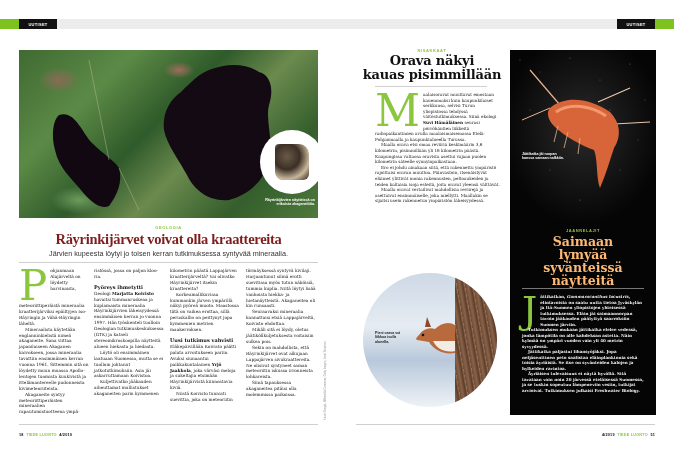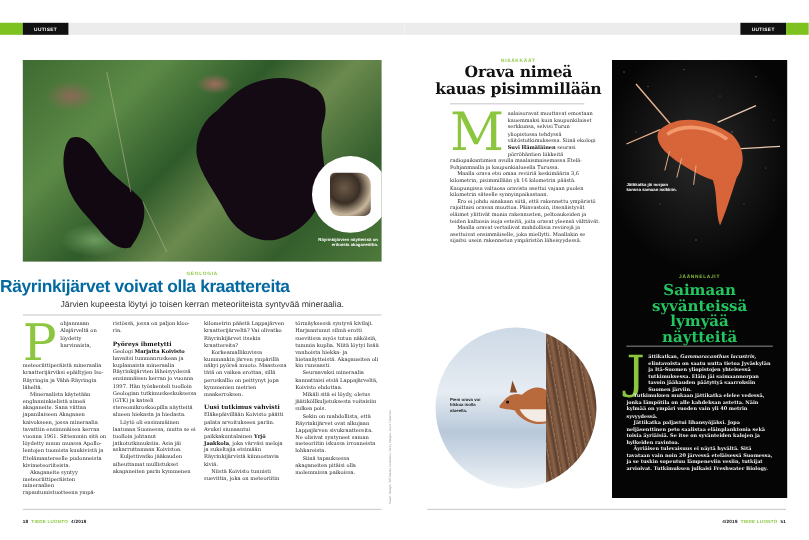--- a/index.html
+++ b/index.html
@@ -34,22 +34,22 @@
   .rock-circle { position: absolute; left: 258px; top: 130px; width: 64px; height: 64px; border-radius: 50%;
     background: #ffffff; display: flex; align-items: center; justify-content: center; }
   .rock { width: 34px; height: 36px; border-radius: 4px 10px 6px 8px;
     background: radial-gradient(circle at 35% 35%, #6b5a48 0%, #3b2f25 40%, #c9b79c 70%, #2a211a 100%); }
   .sat-caption { position: absolute; left: 262px; top: 195px; width: 56px; font-family: "Liberation Sans", sans-serif;
     font-size: 3.6px; line-height: 4.4px; color: #fff; font-weight: bold; text-align: right; }
 
   
   .kicker { font-family: "Liberation Sans", sans-serif; font-weight: bold; font-size: 4px; letter-spacing: .6px; color: #8cc63f; text-align: center; }
   .l-kicker { position: absolute; left: 0; width: 337px; top: 225px; }
-  .l-title { position: absolute; left: 0; width: 337px; top: 231px; text-align: left;
-    font-family: Liberation Sans, sans-serif; font-weight: bold; font-size: 14.5px; letter-spacing: -.3px; color: #0369a1; }
+  .l-title { position: absolute; left: 0; width: 337px; top: 231px; text-align: center;
+    font-family: Liberation Serif, serif; font-weight: bold; font-size: 14.5px; letter-spacing: -.3px; color: #7f1d1d; }
   .l-deck { position: absolute; left: 0; width: 337px; top: 249px; text-align: center;
     font-family: "Liberation Sans", sans-serif; font-size: 7.2px; color: #333; }
   .rule { position: absolute; height: 1px; background: #cfcfcf; }
 
   
   .col { position: absolute; font-family: "DejaVu Serif", serif; font-size: 4.3px; line-height: 5.9px; color: #222; text-align: left; }
   .col p { text-indent: 6px; }
   .col p.noindent { text-indent: 0; }
   .col h4 { font-family: "DejaVu Serif", serif; font-size: 5px; font-weight: bold; margin-top: 5px; color: #111; }
   .col b { font-weight: bold; color: #111; }
@@ -76,21 +76,21 @@
     background: repeating-linear-gradient(80deg, #6d4c36 0px, #8a6248 3px, #5b3d2b 6px, #9a7257 8px); border-radius: 8px 0 0 12px; }
   .sq-body { position: absolute; left: 48px; top: 42px; width: 48px; height: 40px; }
   .sq-caption { position: absolute; left: 12px; top: 58px; width: 34px; font-family: "Liberation Sans", sans-serif; font-size: 3.6px; line-height: 4.3px; color: #222; font-weight: bold; }
 
   
   .shrimp { position: absolute; left: 173px; top: 50px; width: 146px; height: 365px; background: #050505; overflow: hidden; }
   .shrimp svg { position: absolute; left: 0; top: 0; }
   .sh-caption { position: absolute; left: 12px; top: 102px; width: 42px; font-family: "Liberation Sans", sans-serif; font-size: 3.6px; line-height: 4.4px; color: #fff; font-weight: bold; }
   .sh-kicker { position: absolute; left: 0; width: 146px; top: 178px; }
   .sh-title { position: absolute; left: 0; width: 146px; top: 185px; text-align: center; font-family: "DejaVu Serif", serif; font-weight: bold;
-    font-size: 12.5px; line-height: 13px; color: #22c55e; }
+    font-size: 12.5px; line-height: 13px; color: #fdba74; }
   .sh-rule { position: absolute; left: 12px; width: 122px; top: 238px; height: 1px; background: #777; }
   .sh-body { position: absolute; left: 12px; top: 244px; width: 122px; font-family: "DejaVu Serif", serif; font-size: 4.1px; line-height: 5.5px; color: #f2f2f2; }
   .sh-body p { text-indent: 6px; }
   .sh-body p.noindent { text-indent: 0; }
   .sh-body b { font-weight: bold; }
   .sh-body i { font-style: italic; font-weight: bold; }
   .sh-drop { float: left; font-family: "DejaVu Serif", serif; font-size: 38px; line-height: 32px; color: #8cc63f; margin: 0 3px 0 0; }
 </style>
 </head>
 <body>
@@ -108,21 +108,21 @@
       <path d="M70 10 L 90 110 M 100 118 L 120 160" stroke="#b9b49c" stroke-width="0.8" fill="none" opacity=".6"></path>
     </svg>
     <div class="rock-circle" style="left:241px;top:80px;">
       <div class="rock"></div>
     </div>
     <div class="sat-caption" style="left:240px;top:148px;">Räyrinkijärvien näytteissä on erikoista akaganeiittia.</div>
   </div>
 
   <div class="kicker l-kicker">GEOLOGIA</div>
   <div class="l-title">Räyrinkijärvet voivat olla kraattereita</div>
-  <div class="l-deck">Järvien kupeesta löytyi jo toisen kerran meteoriiteista syntyvää mineraalia.</div>
+  <div class="l-deck">Järvien kupeesta löytyi jo toisen kerran tutkimuksessa syntyvää mineraalia.</div>
   <div class="rule" style="left:19px;width:299px;top:262px;"></div>
 
   <div class="col" style="left:19px;top:268px;width:70px;">
     <span class="dropcap">P</span>
     <p class="noindent">ohjanmaan Alajärveltä on löydetty harvinaista, meteoriittiperäistä mineraalia kraatterijärviksi epäiltyjen Iso-Räyringin ja Vähä-Räyringin läheltä.</p>
     <p>Mineraalista käytetään englanninkielistä nimeä akaganeite. Sana viittaa japanilaiseen Akaganen kaivokseen, jossa mineraalia tavattiin ensimmäisen kerran vuonna 1961. Sittemmin sitä on löydetty muun muassa Apollo-lentojen tuomista kuukivistä ja Etelämantereelle pudonneista kivimeteoriiteista.</p>
     <p>Akaganeite syntyy meteoriittiperäisten mineraalien rapautumistuotteena ympä-</p>
   </div>
 
   <div class="col" style="left:94px;top:268px;width:70px;">
@@ -159,21 +159,21 @@
 </div>
 
 <div class="page right">
   <div class="hbar">
     <div class="tag">UUTISET</div>
     <div class="green"></div>
   </div>
 
   <div class="kicker r-kicker">NISÄKKÄÄT</div>
   <div class="r-title">
-    <div>Orava nimeä</div>
+    <div>Orava näkyi</div>
     <div>kauas pisimmillään</div>
   </div>
   <div class="rule" style="left:38px;width:112px;top:86px;"></div>
 
   <div class="col" style="left:38px;top:92px;width:125px;font-size:4.2px;line-height:5.6px;">
     <span class="dropcap" style="font-size:44px;line-height:36px;">M</span>
     <p class="noindent"><span>aalaisoravat muuttavat emostaan kauemmaksi kuin kaupunkilaiset serkkunsa, selvisi Turun yliopistossa tehdyssä väitöstutkimuksessa. Siinä ekologi </span><b>Suvi Hämäläinen</b><span> seurasi pörröhäntien liikkeitä radiopaikantimien avulla maalaismaisemassa Etelä-Pohjanmaalla ja kaupunkialueella Turussa.</span></p>
     <p>Maalla orava etsi omaa reviiriä keskimäärin 3,6 kilometrin, pisimmillään yli 16 kilometrin päästä. Kaupungissa valtaosa oravista asettui vajaan puolen kilometrin säteelle synnyinpaikastaan.</p>
     <p>Ero ei johdu ainakaan siitä, että rakennettu ympäristö rajoittaisi oravan muuttoa. Päinvastoin, itsenäistyvät eläimet ylittivät monia rakennusten, peltoaukeiden ja teiden kaltaisia isoja esteitä, joita oravat yleensä välttävät.</p>
     <p>Maalla oravat vertailivat mahdollisia reviirejä ja asettuivat ensimmäiselle, joka miellytti. Maallakin se sijaitsi usein rakennetun ympäristön läheisyydessä.</p>
@@ -218,22 +218,22 @@
       <path d="M88 52 L 120 38" stroke="#e8c8b0" stroke-width="1.2"></path>
       <path d="M104 74 L 140 72" stroke="#e8c8b0" stroke-width="1"></path>
       <path d="M40 58 C 55 45, 80 48, 100 62 C 110 72, 112 86, 104 98 C 100 110, 96 124, 90 138 C 86 128, 88 110, 84 100 C 72 96, 54 86, 44 76 C 38 70, 36 62, 40 58 Z" fill="#d8643a"></path>
       <path d="M46 62 C 60 52, 82 56, 96 66" stroke="#f29a6e" stroke-width="3" fill="none"></path>
       <path d="M48 76 L 44 92 M 58 82 L 54 98 M 70 88 L 68 104" stroke="#e8b28e" stroke-width=".8"></path>
     </svg>
     <div class="sh-caption">Jättikatka jäi norpan kanssa samaan nalkkiin.</div>
     <div class="kicker sh-kicker">JÄÄNNELAJIT</div>
     <div class="sh-title">
       <div>Saimaan</div>
+      <div>lymyää</div>
       <div>syvänteissä</div>
-      <div>lymyää</div>
       <div>näytteitä</div>
     </div>
     <div class="sh-rule"></div>
     <div class="sh-body">
       <span class="sh-drop">J</span>
       <p class="noindent"><b>ättikatkan, </b><i>Gammaracanthus lacustris</i><b>, elintavoista on saatu uutta tietoa Jyväskylän ja Itä-Suomen yliopistojen yhteisessä tutkimuksessa. Eläin jäi saimaannorpan tavoin jääkauden päätyttyä saarroksiin Suomen järviin.</b></p>
       <p><b>Tutkimuksen mukaan jättikatka elelee vedessä, jonka lämpötila on alle kahdeksan astetta. Näin kylmää on ympäri vuoden vain yli 40 metrin syvyydessä.</b></p>
       <p><b>Jättikatka paljastui lihansyöjäksi. Jopa neljäsenttinen peto saalistaa eläinplanktonia sekä toisia äyriäisiä. Se itse on syvänteiden kalojen ja hylkeiden ravintoa.</b></p>
       <p><b>Äyriäisen tulevaisuus ei näytä hyvältä. Sitä tavataan vain noin 20 järvessä eteläisessä Suomessa, ja se tuskin sopeutuu lämpeneviin vesiin, tutkijat arvioivat. Tutkimuksen julkaisi Freshwater Biology.</b></p>
     </div>

